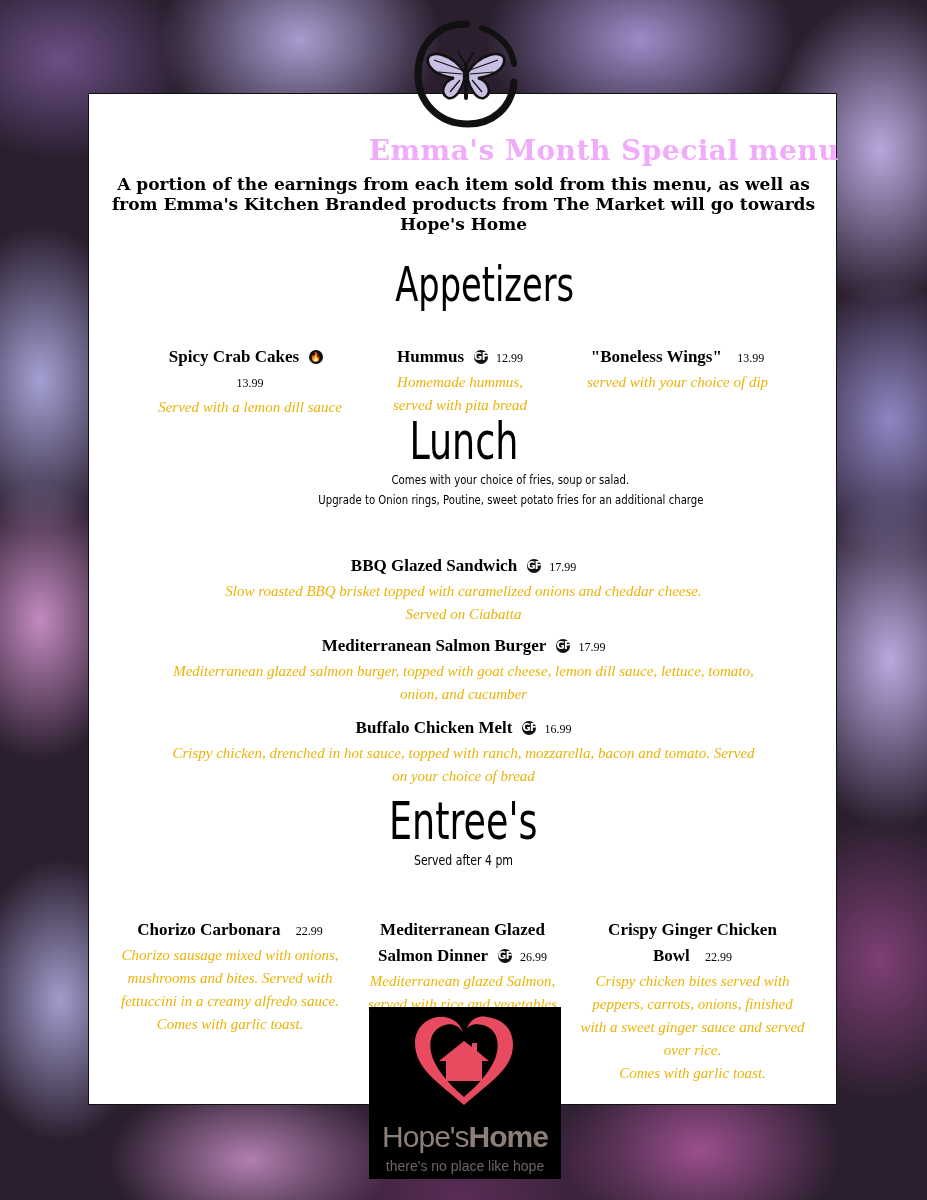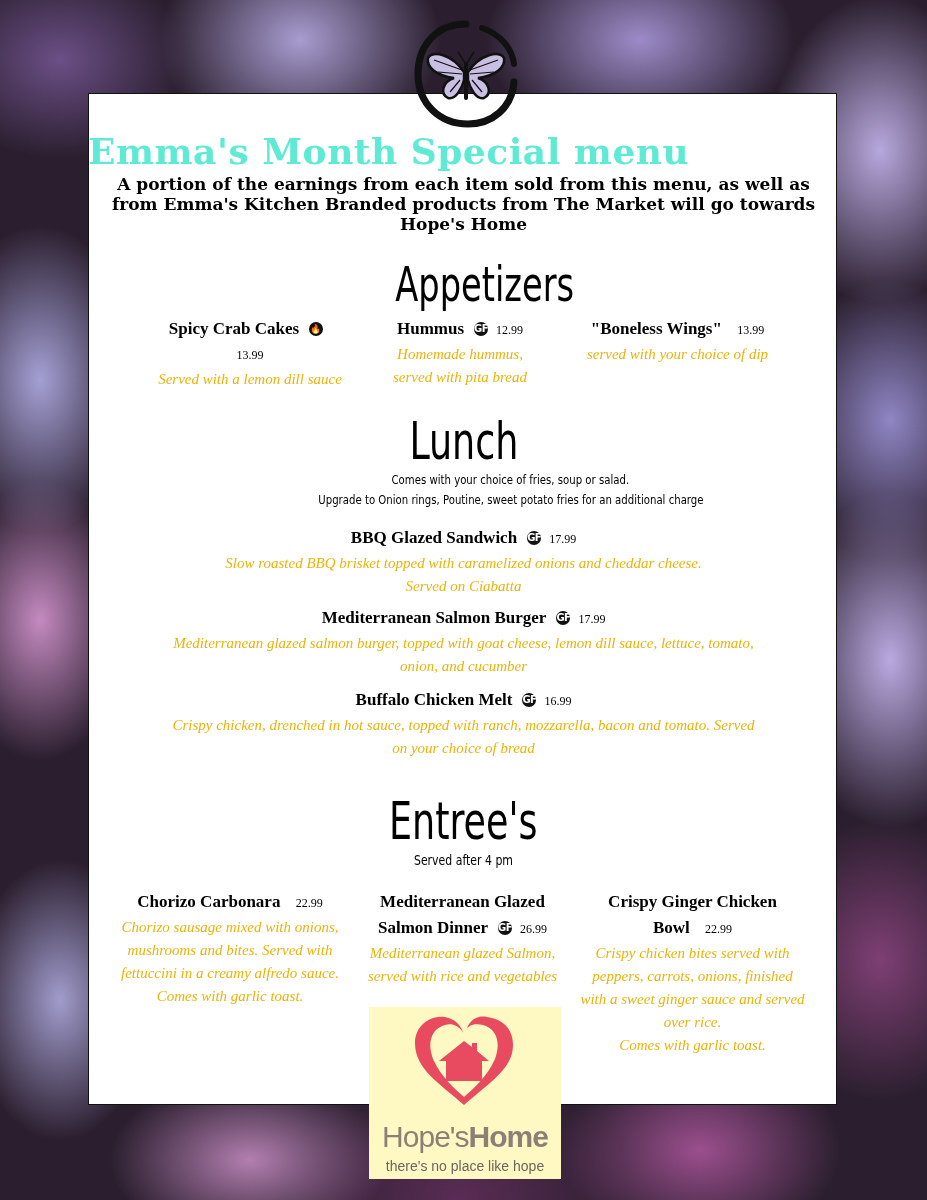--- a/index.html
+++ b/index.html
@@ -29,58 +29,58 @@
 
   .panel {
     position:absolute; left:88px; top:93px; width:749px; height:1012px;
     background:#fff; border:1.5px solid #111; box-sizing:border-box;
   }
 
   
   .logo { position:absolute; left:408px; top:16px; width:116px; height:116px; }
 
   .title {
-    position:absolute; left:88px; width:751px; top:128px; text-align:left;
-    font-family:"DejaVu Serif", serif; font-weight:bold; font-size:36px;
-    letter-spacing:0.5px; color:#5eead4; line-height:46px;
+    position:absolute; left:88px; width:751px; top:128px; text-align:right;
+    font-family:"DejaVu Serif", serif; font-weight:bold; font-size:28px;
+    letter-spacing:0.5px; color:#f0abfc; line-height:46px;
   }
   .subtitle {
     position:absolute; left:98px; width:731px; top:174px; text-align:center;
     font-family:"DejaVu Serif", serif; font-weight:bold; font-size:17px;
     line-height:20px; color:#000;
   }
 
   .section-title {
     position:absolute; left:88px; width:751px; text-align:center;
     font-family:"DejaVu Sans Condensed","DejaVu Sans", sans-serif;
     font-stretch:condensed; color:#000; font-weight:normal;
   }
   .section-title .inner { display:inline-block; transform:scaleX(0.78); transform-origin:center; }
   .sec-note {
     position:absolute; left:88px; width:751px; text-align:center;
     font-family:"DejaVu Sans", sans-serif; font-size:13px; line-height:20px; color:#000;
   }
   .sec-note .inner { display:inline-block; transform:scaleX(0.78); transform-origin:center; white-space:nowrap; }
 
-  .item { position:absolute; text-align:center; color:#000; }
+  .item { position:absolute; text-align:center; color:#000;margin-top:28px; }
   .item .name { font-family:"Liberation Serif", serif; font-size:17px; font-weight:bold; line-height:26px; }
   .item .price { font-family:"Liberation Serif", serif; font-size:12px; font-weight:normal; line-height:26px; }
   .item .desc { font-family:"Liberation Serif", serif; font-style:italic; font-size:15px; line-height:23px; color:#eab308; }
 
   .badge {
     display:inline-block; width:14px; height:14px; border-radius:50%;
     background:#111; color:#fff; font-family:"DejaVu Sans", sans-serif;
     font-size:10px; font-weight:bold; line-height:14px; text-align:center;
     vertical-align:2px; margin:0 8px 0 10px; letter-spacing:-0.5px;
   }
   .badge.flame { font-size:9px; }
 
   .hopes {
     position:absolute; left:369px; top:1007px; width:192px; height:172px;
-    background:#fef9c3;
+    background:#000000;
   }
   .hopes .heart { position:absolute; left:40px; top:6px; width:110px; height:96px; }
   .hopes .brand {
     position:absolute; left:0; width:192px; top:112px; text-align:center;
     font-family:"Liberation Sans", sans-serif; font-size:30px; color:#8c7f78;
     letter-spacing:-1px; line-height:36px;
   }
   .hopes .brand b { font-weight:bold; }
   .hopes .tagline {
     position:absolute; left:0; width:192px; top:150px; text-align:center;

